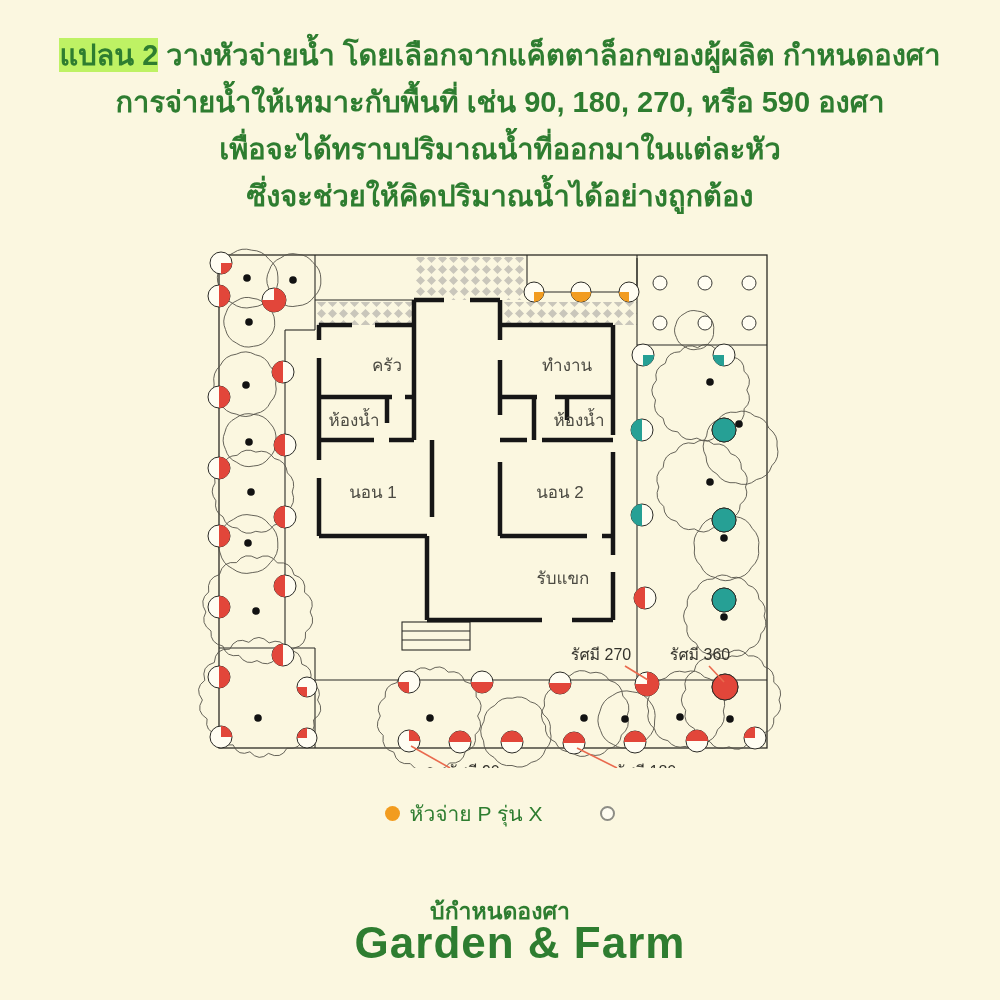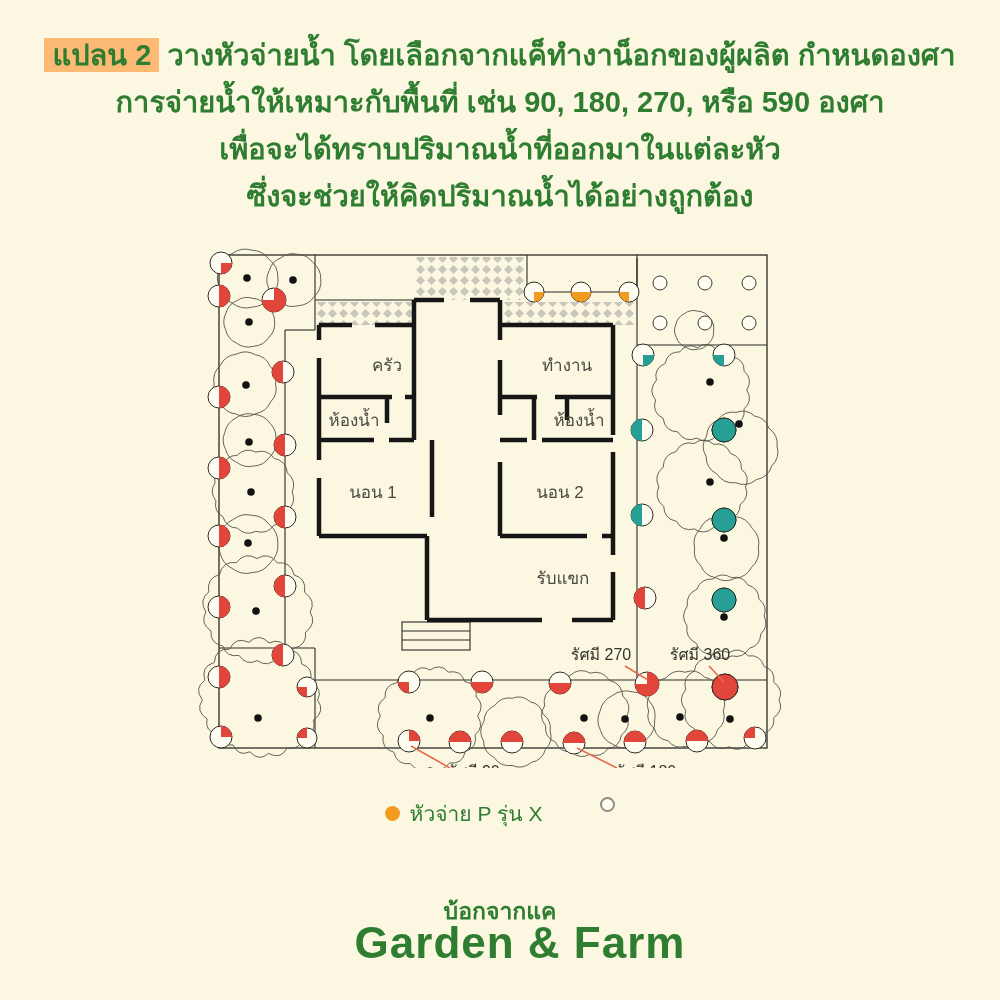--- a/index.html
+++ b/index.html
@@ -6,42 +6,42 @@
   .page{
     position:relative; width:1000px; height:1000px;
     background:#fbf7e0; overflow:hidden;
     font-family:"Liberation Sans", sans-serif;
   }
   .title{
     position:absolute; top:32px; left:0; width:100%;
     text-align:center; color:#2e7d30; font-weight:bold;
     font-size:29px; line-height:47px;
   }
-  .hl{ background:#fdba74; padding:1px 8px; }
+  .hl{ background:#bef264; padding:1px 0; }
   .plan-wrap{ position:absolute; left:187px; top:240px; width:612px; height:528px; }
   .legend{
     position:absolute; top:797px; left:0; width:100%;
     display:flex; justify-content:center; gap:58px;
   }
-  .legend-col{ display:flex; flex-direction:column; gap:7px; }
+  .legend-col{ display:flex; gap:7px; }
   .legend-item{ display:flex; align-items:center; gap:10px;
     color:#2e7d30; font-size:21px; }
   .dot{ width:15px; height:15px; border-radius:50%; flex:0 0 auto; }
   .dot.ring{ width:11px; height:11px; background:#fffdf2; border:2px solid #8d8d86; }
   .footer{ position:absolute; left:0; width:100%; text-align:center; color:#2e7d30; }
   .brand-thai{ top:893px; position:absolute; width:100%; font-size:23px; font-weight:bold; }
   .brand-en{ top:918px; position:absolute; width:100%; font-size:44px; font-weight:bold; letter-spacing:1px;margin-left:20px; }
 </style>
 </head>
 <body>
 
 <div class="page">
 
   <div class="title">
-    <div><span class="hl">แปลน 2</span><span> วางหัวจ่ายน้ำ โดยเลือกจากแค็ทำงาน็อกของผู้ผลิต กำหนดองศา</span></div>
+    <div><span class="hl">แปลน 2</span><span> วางหัวจ่ายน้ำ โดยเลือกจากแค็ตตาล็อกของผู้ผลิต กำหนดองศา</span></div>
     <div>การจ่ายน้ำให้เหมาะกับพื้นที่ เช่น 90, 180, 270, หรือ 590 องศา</div>
     <div>เพื่อจะได้ทราบปริมาณน้ำที่ออกมาในแต่ละหัว</div>
     <div>ซึ่งจะช่วยให้คิดปริมาณน้ำได้อย่างถูกต้อง</div>
   </div>
 
   <div class="plan-wrap">
     <svg id="plan-svg" width="612" height="528" viewBox="190 240 612 528" xmlns="http://www.w3.org/2000/svg">
       <defs>
         <pattern id="hatch" width="11" height="11" patternUnits="userSpaceOnUse">
           <path d="M5.5 1 L10 5.5 L5.5 10 L1 5.5 Z" fill="#c9c6bb"></path>
@@ -268,16 +268,16 @@
         <span>หัวจ่าย P รุ่น X</span>
       </div>
     </div>
     <div class="legend-col">
       <div class="legend-item">
         <span class="dot ring"></span>
       </div>
     </div>
   </div>
 
-  <div class="footer brand-thai">บ้อกจากแค</div>
+  <div class="footer brand-thai">บ้กำหนดองศา</div>
   <div class="footer brand-en">Garden &amp; Farm</div>
 
 </div>
 
 </body></html>

